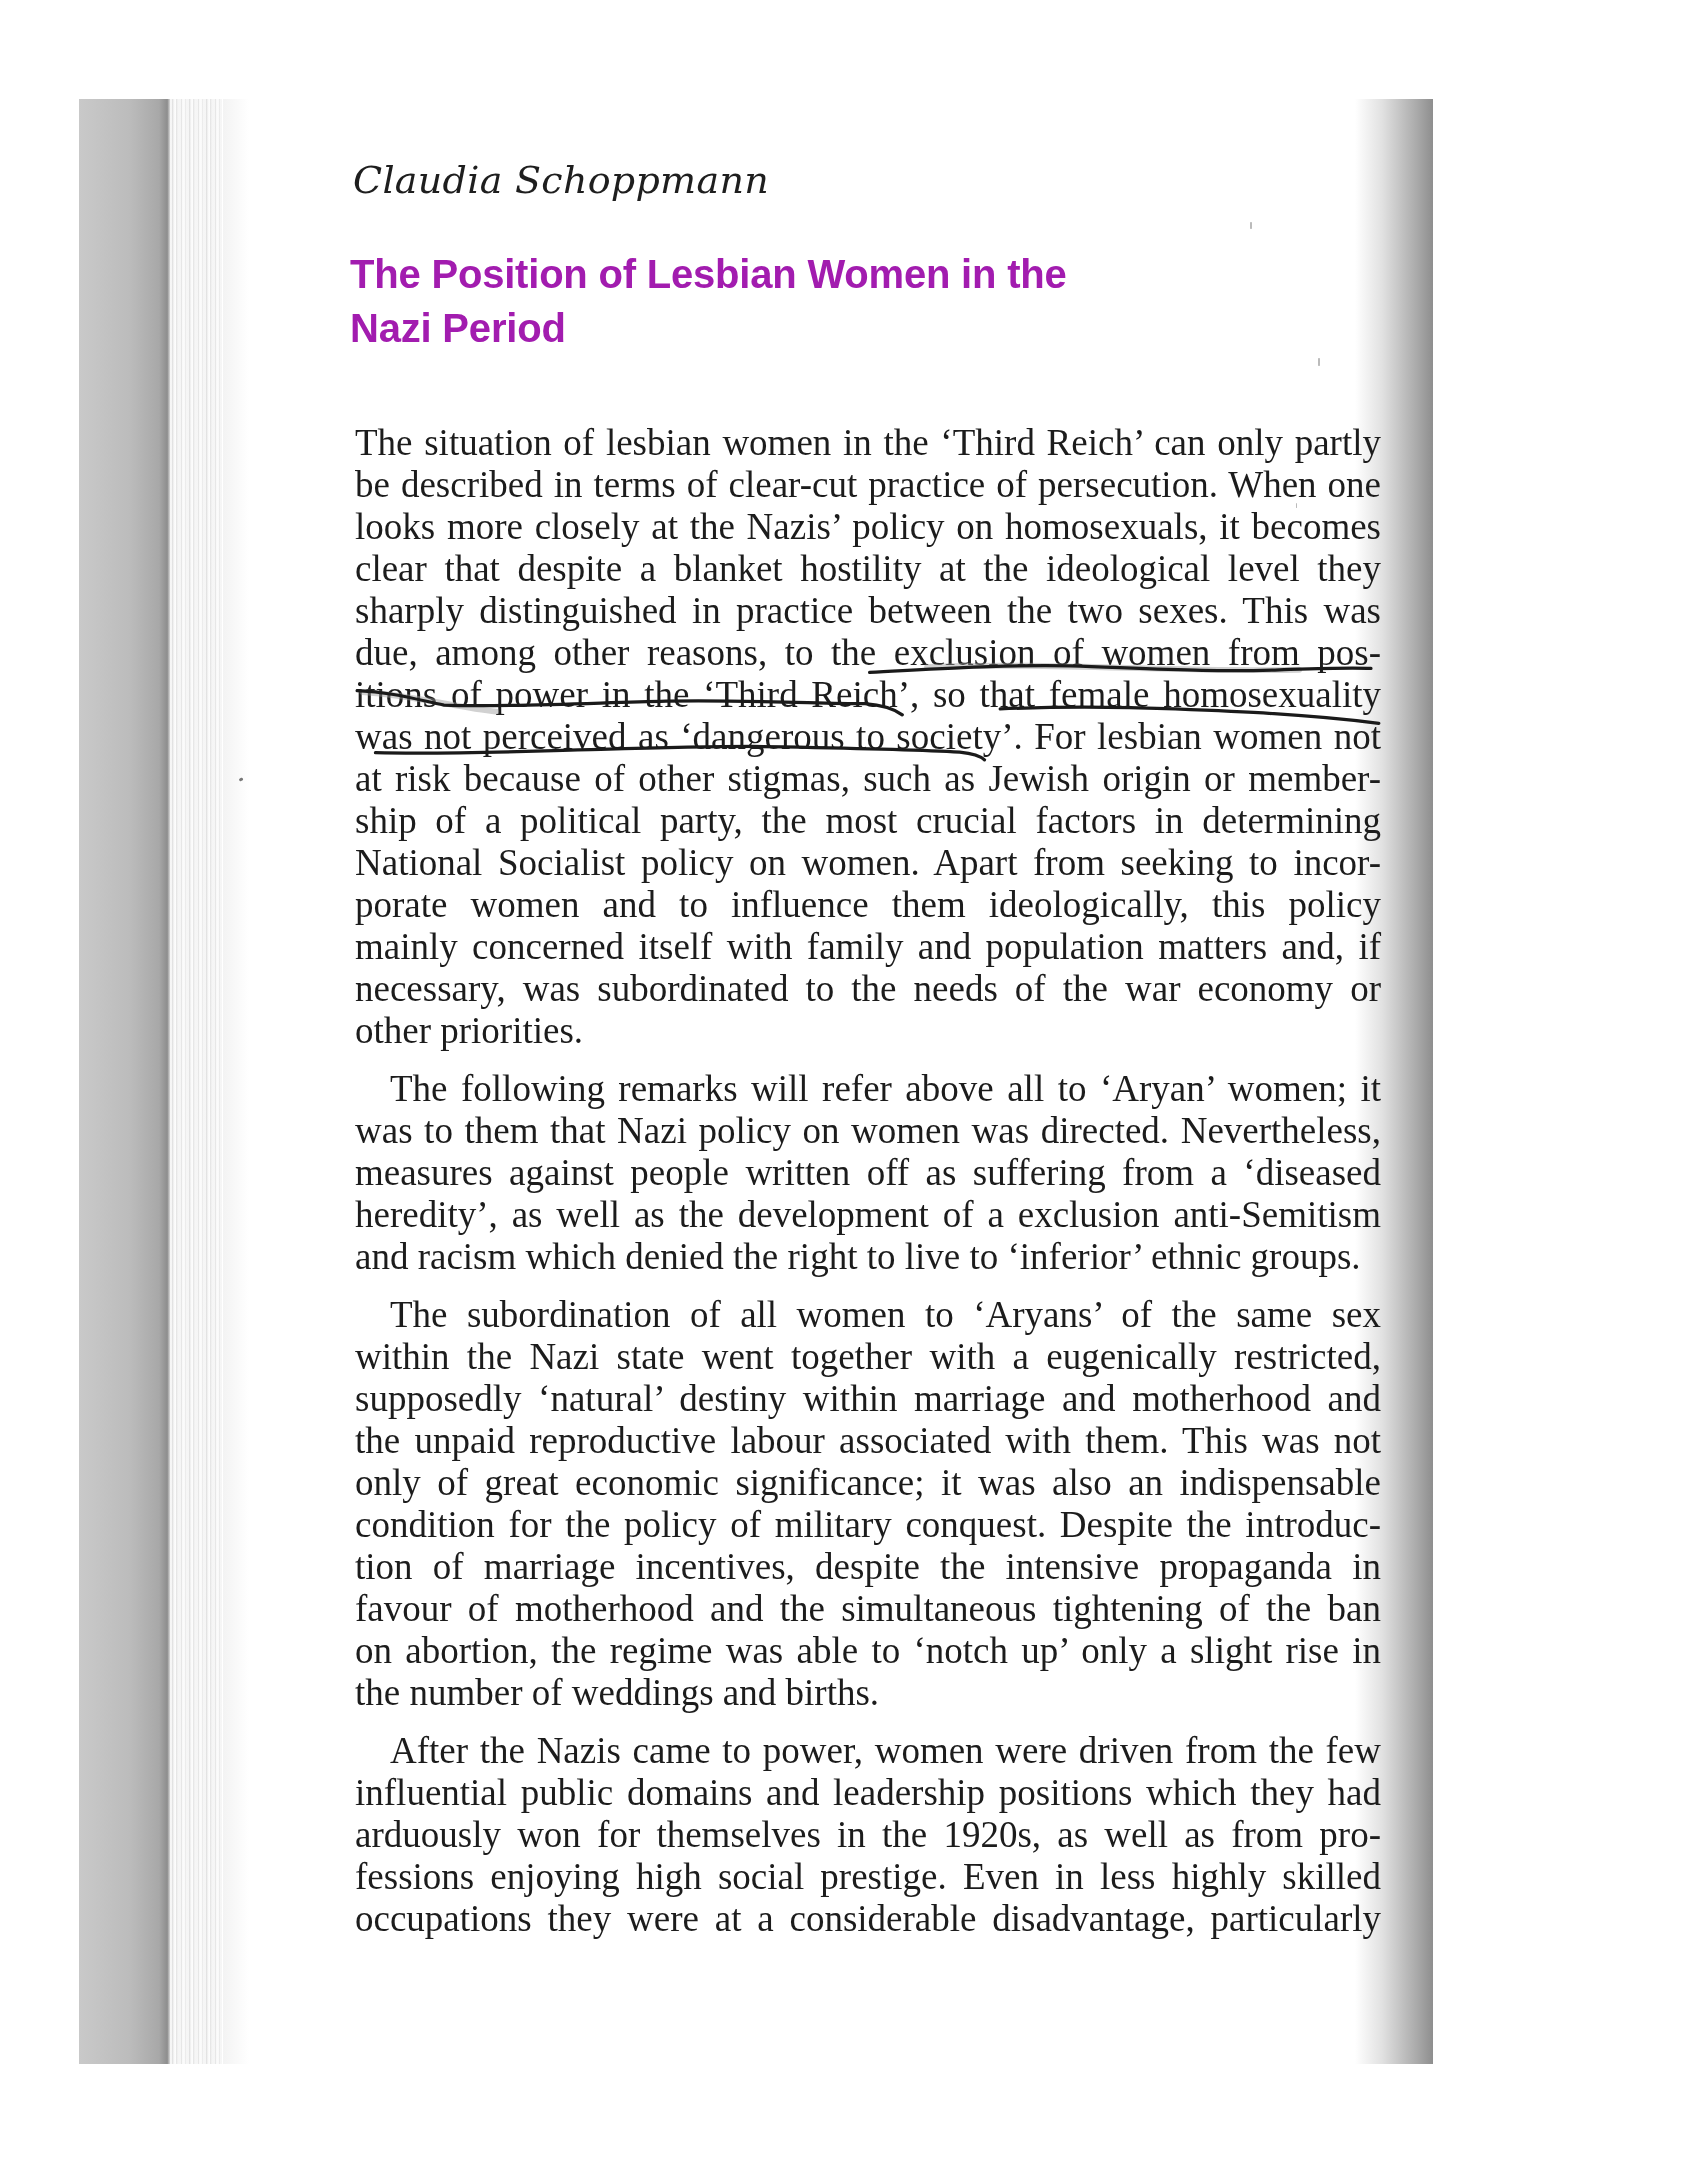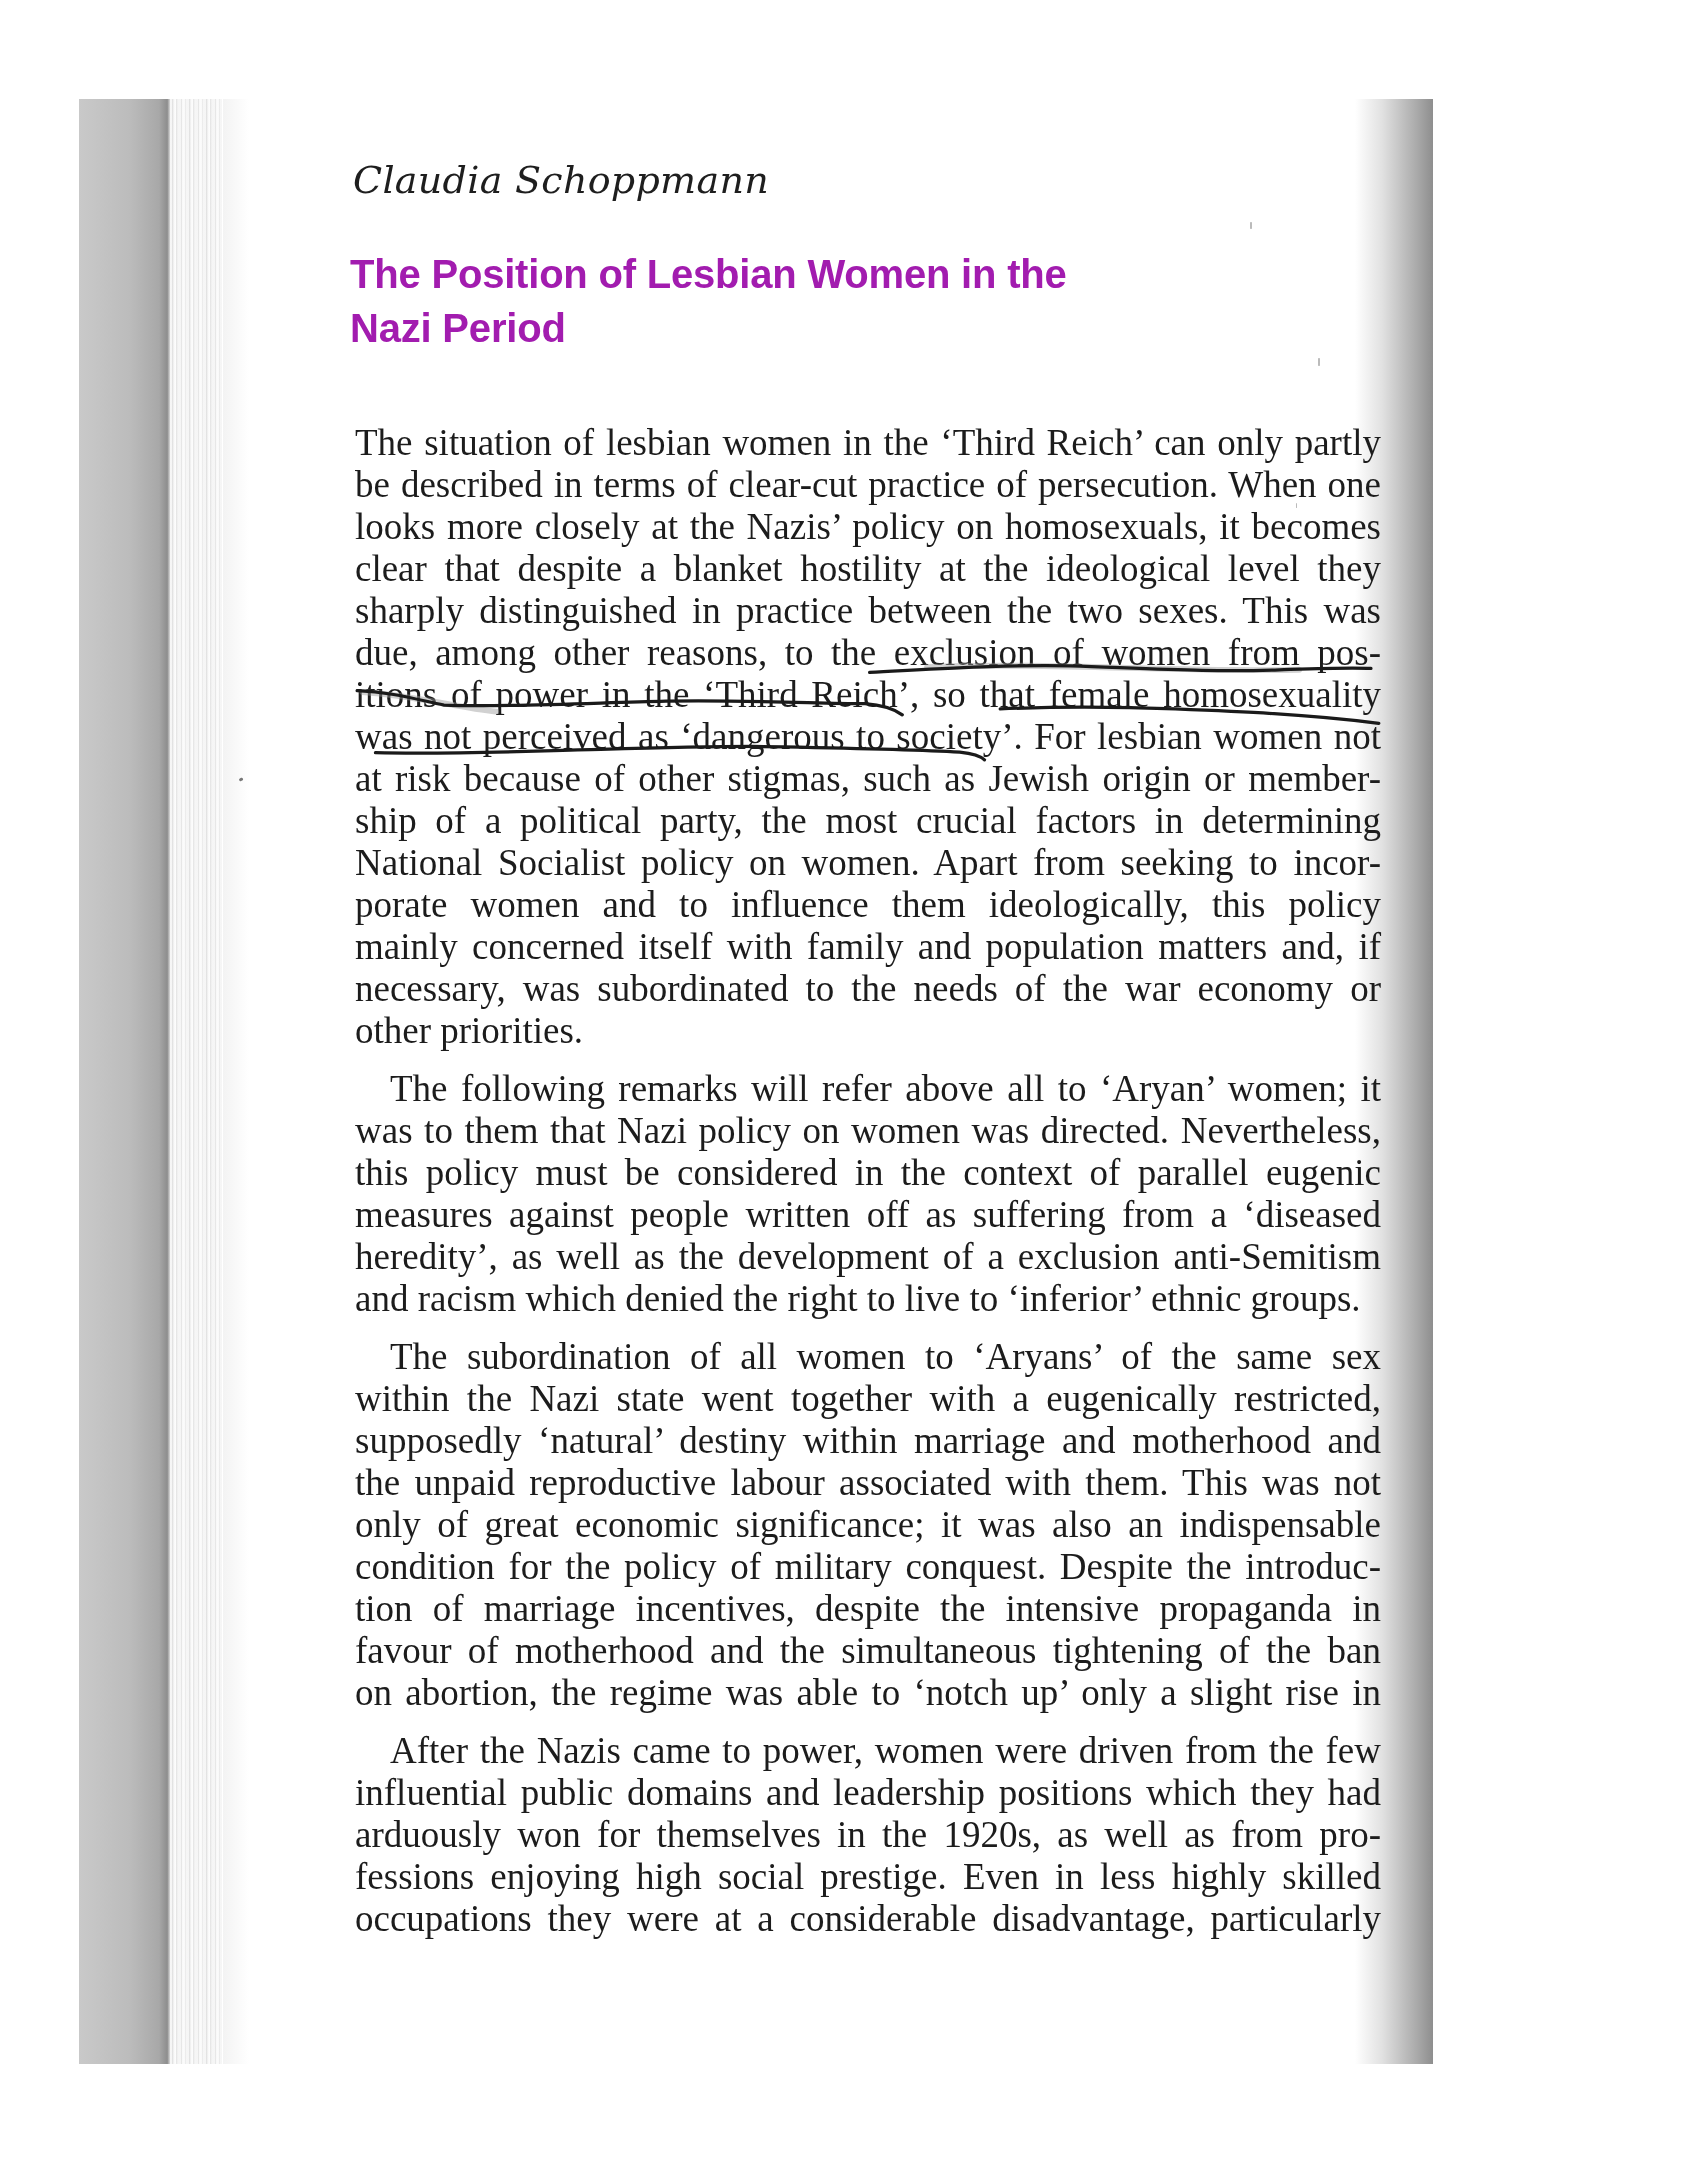--- a/index.html
+++ b/index.html
@@ -95,33 +95,33 @@
     <span class="ln">was not perceived as ‘dangerous to society’. For lesbian women not</span>
     <span class="ln">at risk because of other stigmas, such as Jewish origin or member-</span>
     <span class="ln">ship of a political party, the most crucial factors in determining</span>
     <span class="ln">National Socialist policy on women. Apart from seeking to incor-</span>
     <span class="ln">porate women and to influence them ideologically, this policy</span>
     <span class="ln">mainly concerned itself with family and population matters and, if</span>
     <span class="ln">necessary, was subordinated to the needs of the war economy or</span>
     <span class="ln last">other priorities.</span>
     <span class="ln indent">The following remarks will refer above all to ‘Aryan’ women; it</span>
     <span class="ln">was to them that Nazi policy on women was directed. Nevertheless,</span>
-    <span class="ln">this policy must be considered in the context of parallel eugenic</span>
     <span class="ln">measures against people written off as suffering from a ‘diseased</span>
     <span class="ln">heredity’, as well as the development of a exclusion anti-Semitism</span>
     <span class="ln last">and racism which denied the right to live to ‘inferior’ ethnic groups.</span>
     <span class="ln indent">The subordination of all women to ‘Aryans’ of the same sex</span>
     <span class="ln">within the Nazi state went together with a eugenically restricted,</span>
     <span class="ln">supposedly ‘natural’ destiny within marriage and motherhood and</span>
     <span class="ln">the unpaid reproductive labour associated with them. This was not</span>
     <span class="ln">only of great economic significance; it was also an indispensable</span>
     <span class="ln">condition for the policy of military conquest. Despite the introduc-</span>
     <span class="ln">tion of marriage incentives, despite the intensive propaganda in</span>
     <span class="ln">favour of motherhood and the simultaneous tightening of the ban</span>
     <span class="ln">on abortion, the regime was able to ‘notch up’ only a slight rise in</span>
+    <span class="ln last">the number of weddings and births.</span>
     <span class="ln indent">After the Nazis came to power, women were driven from the few</span>
     <span class="ln">influential public domains and leadership positions which they had</span>
     <span class="ln">arduously won for themselves in the 1920s, as well as from pro-</span>
     <span class="ln">fessions enjoying high social prestige. Even in less highly skilled</span>
     <span class="ln">occupations they were at a considerable disadvantage, particularly</span>
   </div>
 
 <svg class="pen" viewBox="0 0 2584 3344">
   <path class="ghost" d="M1420 1022 C1600 1014 1800 1030 1990 1026"></path>
   <path d="M1332 1030 C1450 1024 1540 1018 1640 1020 C1760 1024 1860 1030 1960 1026 C2020 1024 2070 1022 2100 1024"></path>

